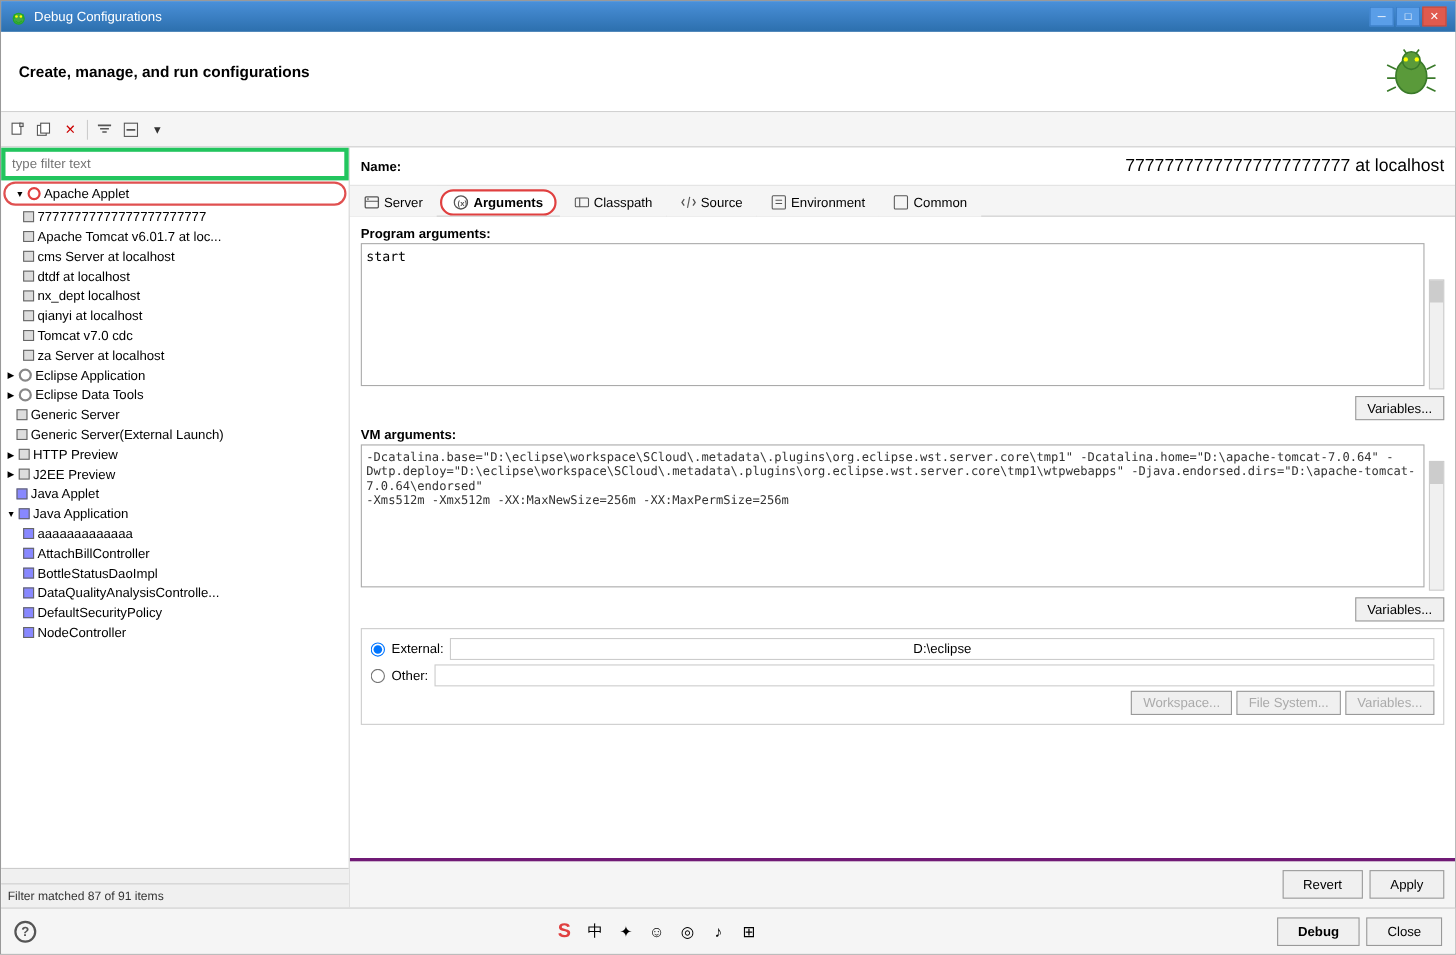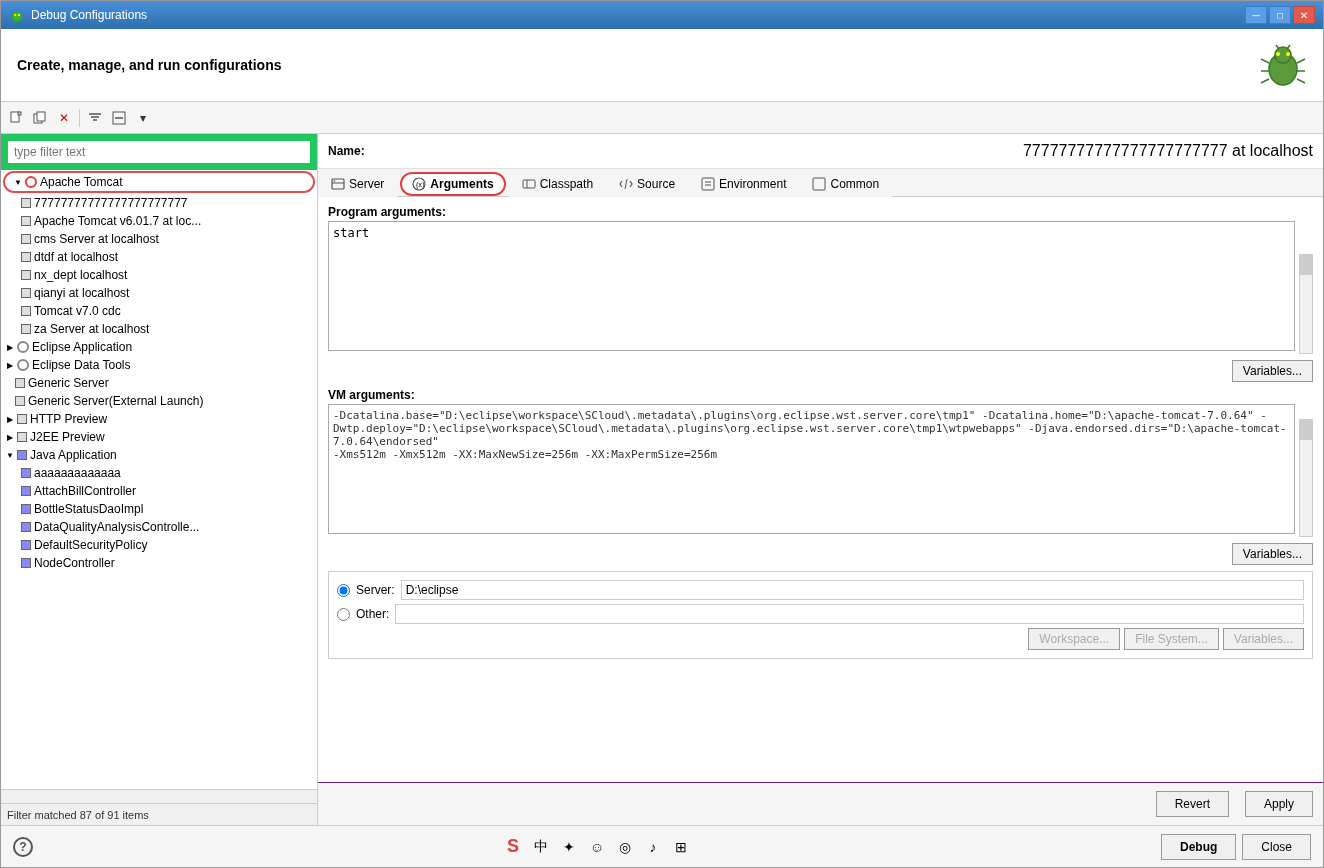--- a/index.html
+++ b/index.html
@@ -105,21 +105,21 @@
       width: 317px;
       background: white;
       border-right: 1px solid #ccc;
       display: flex;
       flex-direction: column;
       flex-shrink: 0;
     }
     .filter-input {
       width: 100%;
       padding: 4px 6px;
-      border: 7px solid #22c55e;
+      border: 4px solid #22c55e;
       border-radius: 0;
       font-size: 12px;
       color: #999;
       outline: none;
     }
     .tree-area {
       flex: 1;
       overflow-y: auto;
       overflow-x: hidden;
     }
@@ -274,20 +274,21 @@
     }
     .radio-row input[type=radio] {
       margin: 0;
     }
     .dir-input {
       flex: 1;
       border: 1px solid #ccc;
       padding: 2px 4px;
       font-size: 12px;
       height: 20px;
+      text-align: center;
     }
     .dir-buttons {
       display: flex;
       justify-content: flex-end;
       gap: 4px;
       margin-top: 4px;
     }
     .dir-btn {
       padding: 3px 10px;
       background: #f0f0f0;
@@ -296,22 +297,22 @@
       font-size: 12px;
     }
     .dir-btn:disabled {
       color: #aaa;
       cursor: default;
     }
     .bottom-buttons {
       display: flex;
       justify-content: flex-end;
       padding: 8px 10px;
-      gap: 16px;
-      border-top: 1px solid #701a75;
+      gap: 6px;
+      border-top: 3px solid #701a75;
       background: #f5f5f5;
       flex-shrink: 0;
     }
     .action-btn {
       padding: 5px 18px;
       background: #f0f0f0;
       border: 1px solid #999;
       cursor: pointer;
       font-size: 12px;
     }
@@ -451,21 +452,21 @@
 
   <div class="main-content">
 
     <div class="left-panel">
       <input type="text" class="filter-input" value="" placeholder="type filter text" style="">
       <div class="tree-area">
 
         <div class="tree-item tree-indent-0" style="border: 2px solid #e05050; border-radius: 12px; padding: 2px 8px; margin: 1px 2px;">
           <span class="expand-arrow">▼</span>
           <span class="circle-red"></span>
-          <span>Apache Tomcat</span>
+          <span>Apache Applet</span>
         </div>
 
         <div class="tree-item tree-indent-1">
           <span class="small-square"></span>
           <span>77777777777777777777777</span>
         </div>
         <div class="tree-item tree-indent-1">
           <span class="small-square"></span>
           <span>Apache Tomcat v6.01.7 at loc...</span>
         </div>
@@ -523,20 +524,25 @@
           <span class="small-square"></span>
           <span>HTTP Preview</span>
         </div>
 
         <div class="tree-item tree-indent-0">
           <span class="expand-arrow">▶</span>
           <span class="small-square"></span>
           <span>J2EE Preview</span>
         </div>
 
+        <div class="tree-item tree-indent-0">
+          <span style="width:10px; display:inline-block;"></span>
+          <span class="small-square" style="background:#88f;"></span>
+          <span>Java Applet</span>
+        </div>
 
         <div class="tree-item tree-indent-0">
           <span class="expand-arrow">▼</span>
           <span class="small-square" style="background:#88f;"></span>
           <span>Java Application</span>
         </div>
 
         <div class="tree-item tree-indent-1">
           <span class="small-square" style="background:#88f;"></span>
           <span>aaaaaaaaaaaaa</span>
@@ -658,21 +664,21 @@
           </div>
 
           <div style="display:flex; justify-content:flex-end; margin-top:3px;">
             <button class="variables-btn">Variables...</button>
           </div>
         </div>
 
         <div style="border:1px solid #ccc; padding:8px;">
           <div class="radio-row">
             <input type="radio" name="workdir" checked="" style="">
-            <label>Server:</label>
+            <label>External:</label>
             <input type="text" class="dir-input" value="D:\eclipse" readonly="" style="">
           </div>
           <div class="radio-row">
             <input type="radio" name="workdir" style="">
             <label>Other:</label>
             <input type="text" class="dir-input" value="" style="">
           </div>
           <div class="dir-buttons">
             <button class="dir-btn" disabled="">Workspace...</button>
             <button class="dir-btn" disabled="">File System...</button>

